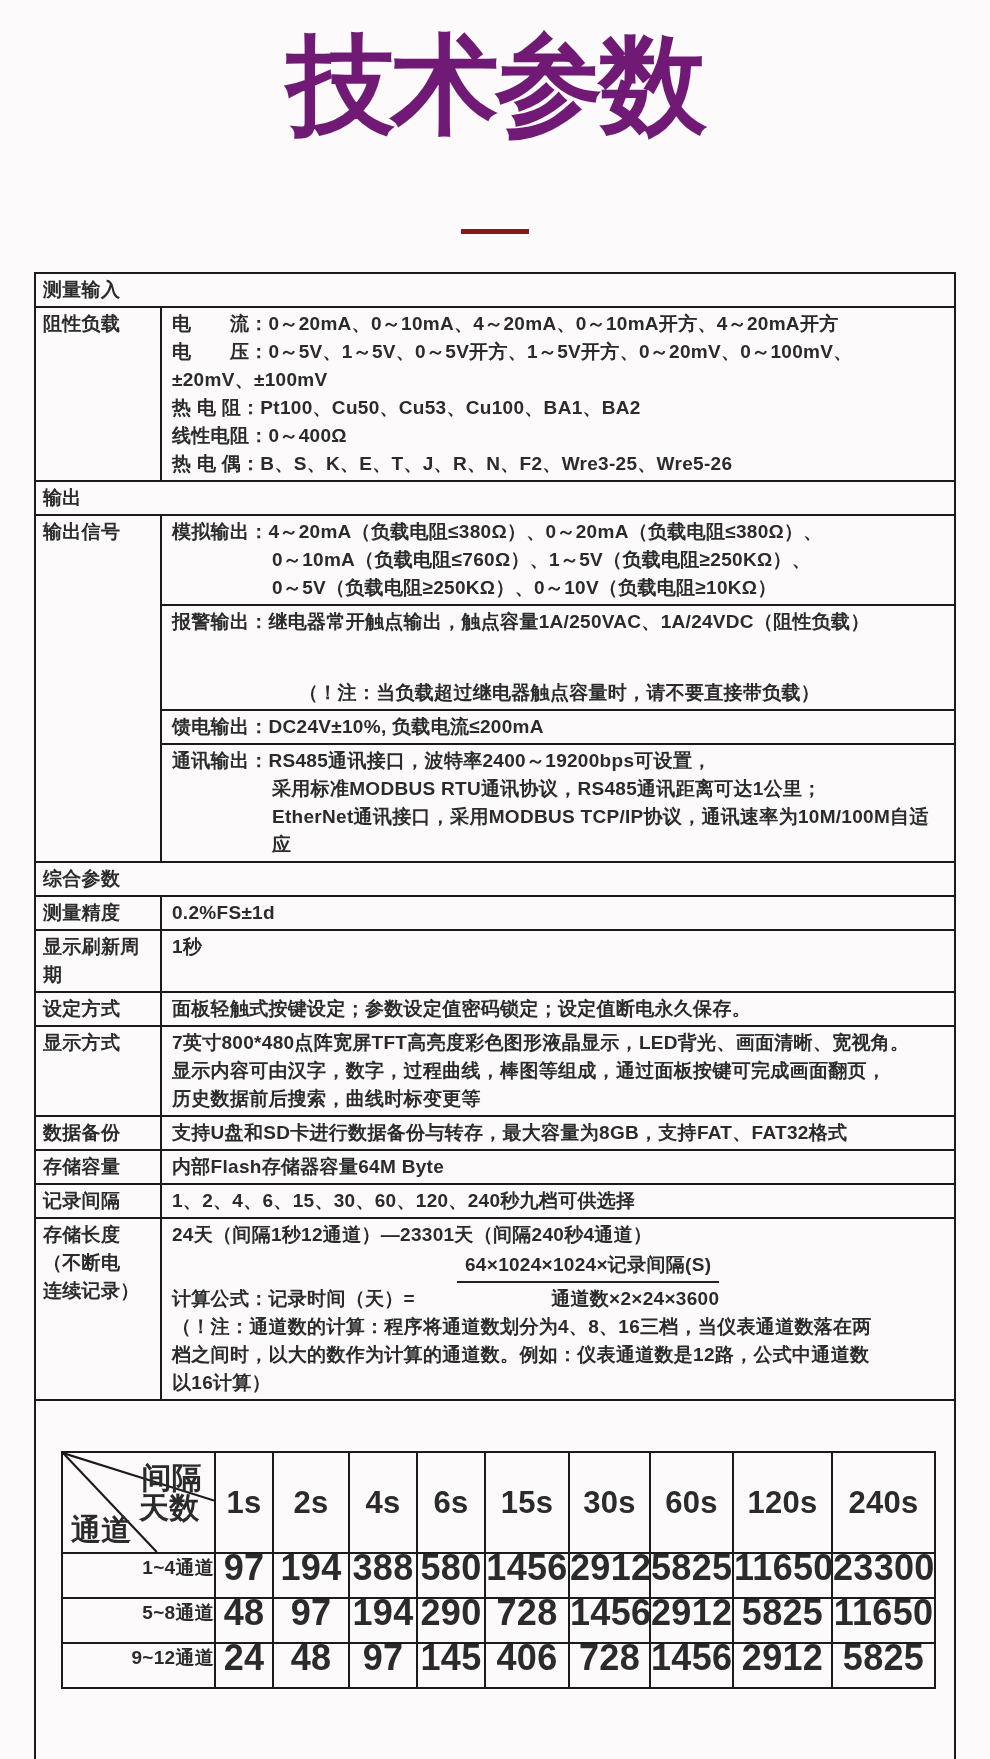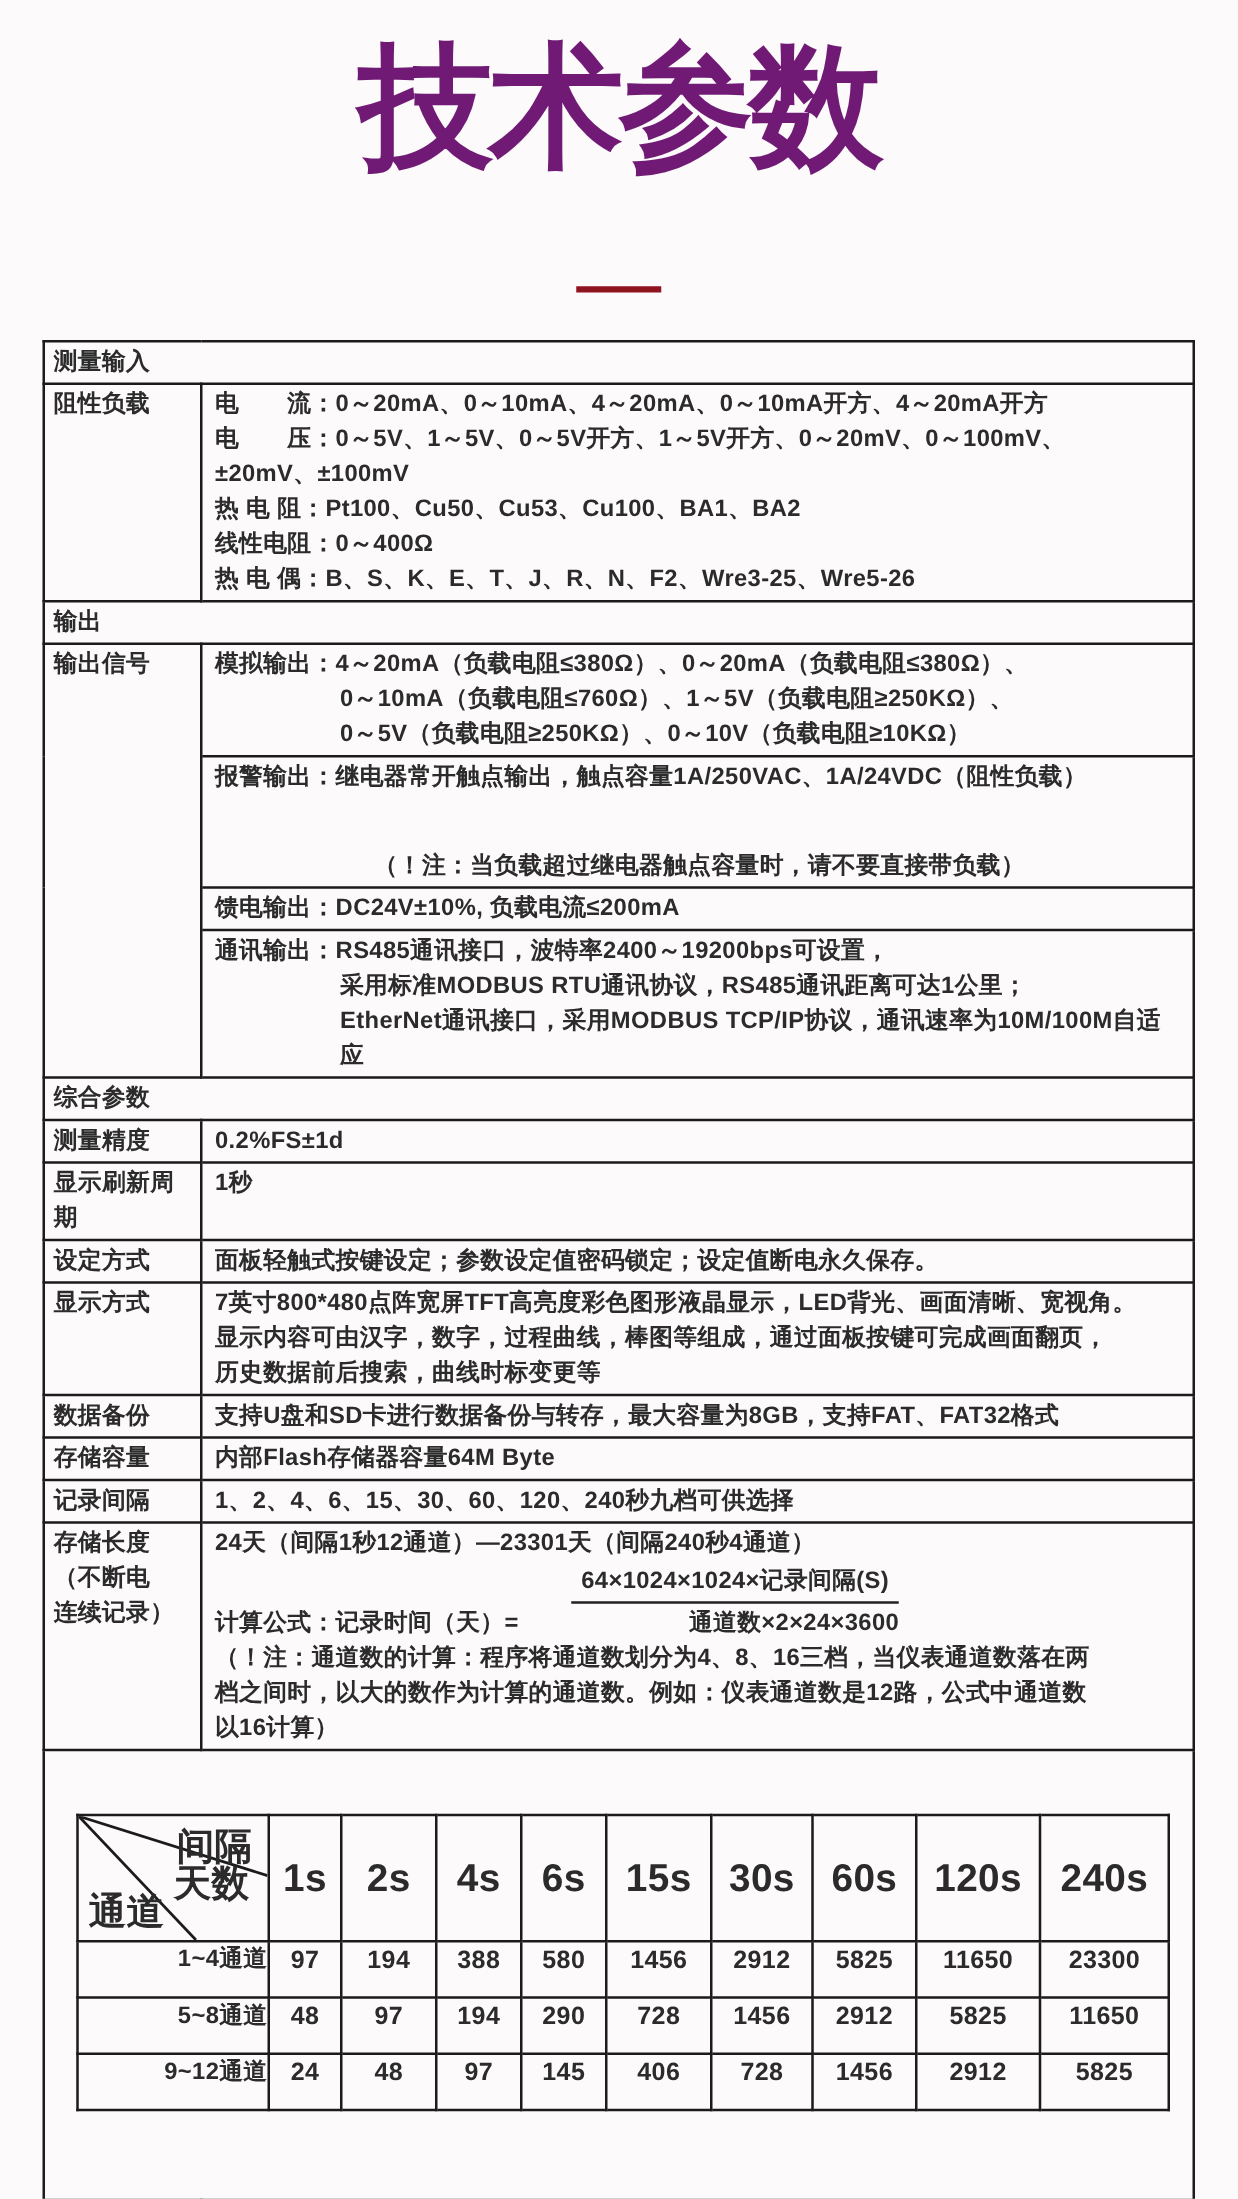--- a/index.html
+++ b/index.html
@@ -42,21 +42,21 @@
   td.inner-wrap { padding: 0; }
   table.days {
     border-collapse: collapse; table-layout: fixed;
     width: 873px; margin: 50px 0 70px 25px;
   }
   .days th, .days td {
     border: 2px solid #1b1b1b; text-align: center;
     font-weight: 600; padding: 0;
   }
   .days th { height: 101px; font-size: 31px; }
-  .days td { height: 45px; font-size: 20px; }
+  .days td { height: 45px; font-size: 36px; }
   .days td.rl { text-align: right; padding-left: 10px; font-size: 19px; margin-top: 32px; }
   .corner { position: relative; }
   .corner svg { position: absolute; inset: 0; width: 100%; height: 100%; }
   .corner .k { position: absolute; font-size: 30px; line-height: 1; }
   .k-top { top: 10px; right: 12px; }
   .k-mid { top: 40px; left: 76px; }
   .k-bot { bottom: 7px; left: 8px; }
 </style>
 </head>
 <body>

